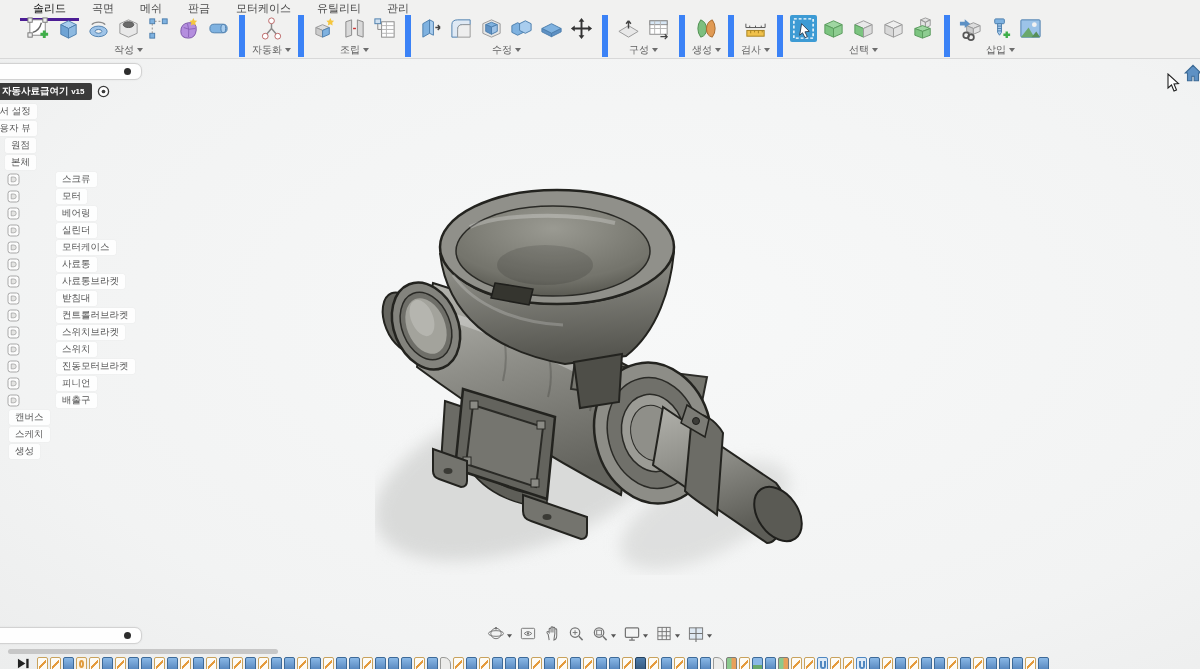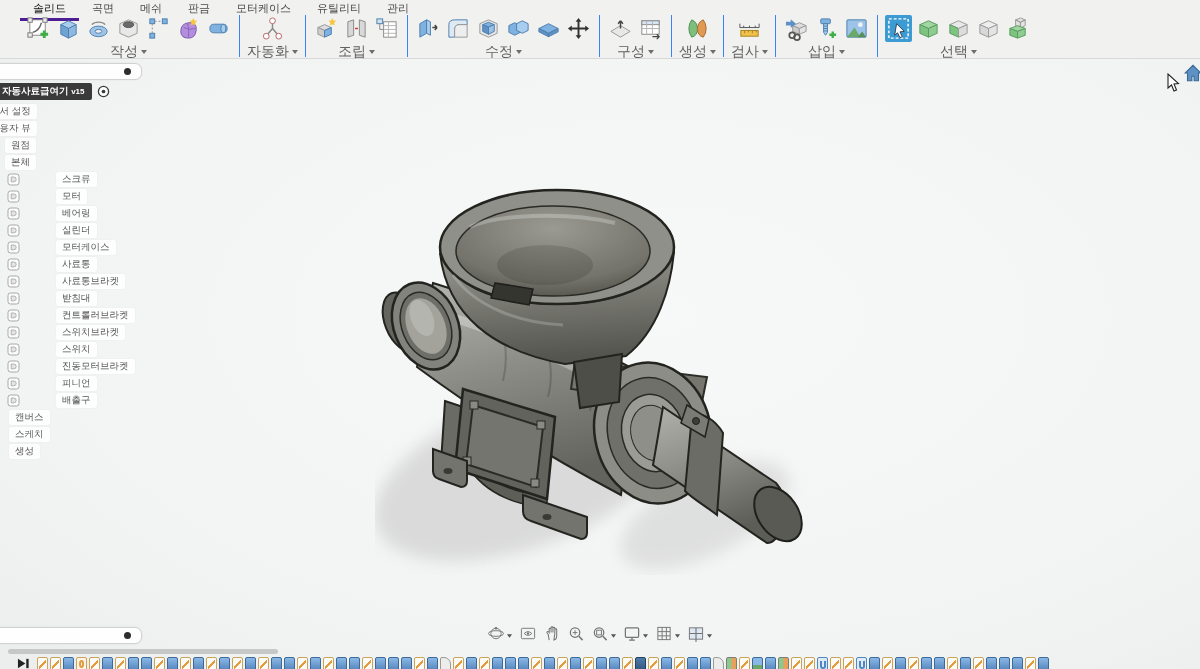--- a/index.html
+++ b/index.html
@@ -8,26 +8,26 @@
     font-family:"Liberation Sans","DejaVu Sans",sans-serif;
     background:#f4f5f5;-webkit-font-smoothing:antialiased;
   }
   
   #ribbon{position:absolute;top:0;left:0;right:0;height:58px;background:#f1f1f0;border-bottom:1px solid #d8d8d8;z-index:30;}
   #tabbar{display:flex;align-items:flex-start;height:15px;padding-left:20px;}
   .tab{font-size:11px;color:#4a4a4a;padding:1px 13px 2px;cursor:default;white-space:nowrap;}
   .tab.t-active{color:#111;font-weight:normal;border-bottom:3px solid #4c1d95;}
   #groups{display:flex;align-items:stretch;height:42px;padding-left:18px;}
   .group{display:flex;flex-direction:column;align-items:center;justify-content:flex-start;padding:0 7px;position:relative;}
-  .group + .group{border-left:1px solid #3b82f6;}
+  .group + .group{border-left:6px solid #3b82f6;}
   .tools{display:flex;gap:3px;align-items:center;height:29px;}
   .tool{width:27px;height:27px;display:flex;align-items:center;justify-content:center;border-radius:2px;}
   .tool svg{width:25px;height:25px;}
   .tool.active{background:#3d9bd4;}
-  .grplabel{display:flex;align-items:center;gap:3px;font-size:14px;color:#616161;margin-top:1px;}
+  .grplabel{display:flex;align-items:center;gap:3px;font-size:10px;color:#616161;margin-top:1px;}
   .caret{width:0;height:0;border-left:3.5px solid transparent;border-right:3.5px solid transparent;border-top:4px solid #6d6d6d;}
   
   #canvas{position:absolute;top:59px;left:0;right:0;bottom:0;background:radial-gradient(ellipse at 55% 42%, #f7f8f8 0%, #f2f3f3 70%, #eceded 100%);}
   
   #panel-frag{position:absolute;left:-8px;top:-47px;width:19px;height:36px;background:#fdfdfd;border:1px solid #cfcfcf;border-radius:5px;}
   
   .strip{position:absolute;left:-10px;width:150px;height:15px;background:#fefefe;border:1px solid #d2d2d2;border-radius:7px;box-shadow:0 0 2px rgba(0,0,0,.08);}
   #strip-top{top:4px;}
   #strip-bottom{top:568px;}
   .strip .dot{position:absolute;right:10px;top:4px;width:7px;height:7px;border-radius:50%;background:#2d2d2d;}
@@ -301,20 +301,64 @@
           </span>
         </div>
         <div class="grplabel">
           <span>검사</span>
           <span class="caret"></span>
         </div>
       </div>
 
       <div class="group">
         <div class="tools">
+          <span class="tool active">
+            <svg viewBox="0 0 26 26">
+              <rect x="3" y="3" width="20" height="20" fill="none" stroke="#fff" stroke-dasharray="3 2" stroke-width="1.5"></rect>
+              <path d="M11 8 L19 16 L14.5 16.5 L17 21.5 L14.5 22.5 L12 17.5 L9 20 Z" fill="#fff" stroke="#345"></path>
+            </svg>
+          </span>
+          <span class="tool">
+            <svg viewBox="0 0 26 26">
+              <path d="M4 9 L13 5 L22 9 L13 13 Z" fill="#9fd6a2" stroke="#5a9b5d"></path>
+              <path d="M4 9 V18 L13 22 V13 Z" fill="#7cc480" stroke="#5a9b5d"></path>
+              <path d="M22 9 V18 L13 22 V13 Z" fill="#8ecd91" stroke="#5a9b5d"></path>
+            </svg>
+          </span>
+          <span class="tool">
+            <svg viewBox="0 0 26 26">
+              <path d="M4 9 L13 5 L22 9 L13 13 Z" fill="#e9e9e9" stroke="#9a9a9a"></path>
+              <path d="M4 9 V18 L13 22 V13 Z" fill="#7cc480" stroke="#5a9b5d"></path>
+              <path d="M22 9 V18 L13 22 V13 Z" fill="#dcdcdc" stroke="#9a9a9a"></path>
+            </svg>
+          </span>
+          <span class="tool">
+            <svg viewBox="0 0 26 26">
+              <path d="M4 9 L13 5 L22 9 L13 13 Z" fill="#efefef" stroke="#9a9a9a"></path>
+              <path d="M4 9 V18 L13 22 V13 Z" fill="#d8d8d8" stroke="#9a9a9a"></path>
+              <path d="M22 9 V18 L13 22 V13 Z" fill="#e4e4e4" stroke="#9a9a9a"></path>
+            </svg>
+          </span>
+          <span class="tool">
+            <svg viewBox="0 0 26 26">
+              <path d="M10 4 L15 2 L20 4 L15 6.5 Z M10 4 V10 L15 12.5 V6.5 Z M20 4 V10 L15 12.5 V6.5 Z" fill="#e3e3e3" stroke="#9a9a9a"></path>
+              <path d="M4 13 L12 10 L20 13 L12 16 Z" fill="#9fd6a2" stroke="#5a9b5d"></path>
+              <path d="M4 13 V20 L12 23 V16 Z" fill="#7cc480" stroke="#5a9b5d"></path>
+              <path d="M20 13 V20 L12 23 V16 Z" fill="#8ecd91" stroke="#5a9b5d"></path>
+            </svg>
+          </span>
+        </div>
+        <div class="grplabel">
+          <span>선택</span>
+          <span class="caret"></span>
+        </div>
+      </div>
+
+      <div class="group">
+        <div class="tools">
           <span class="tool">
             <svg viewBox="0 0 26 26">
               <path d="M9 10 L16 7 L23 10 L16 13 Z" fill="#ddd" stroke="#999"></path>
               <path d="M9 10 V16 L16 19 V13 Z" fill="#ccc" stroke="#999"></path>
               <path d="M23 10 V16 L16 19 V13 Z" fill="#e4e4e4" stroke="#999"></path>
               <path d="M2 6 h5 v-2.5 l5.5 4.5 -5.5 4.5 V10 H2 Z" fill="#5e91c4"></path>
               <circle cx="8.5" cy="20" r="3" fill="none" stroke="#555" stroke-width="1.8"></circle>
               <circle cx="13.5" cy="22" r="3" fill="none" stroke="#555" stroke-width="1.8"></circle>
             </svg>
           </span>
@@ -330,64 +374,20 @@
             <svg viewBox="0 0 26 26">
               <rect x="3" y="4" width="20" height="18" rx="1" fill="#9cc3e8" stroke="#4d7fae"></rect>
               <circle cx="17" cy="9" r="2.5" fill="#f2f2f2"></circle>
               <path d="M3 22 L11 12 L17 22 Z" fill="#6aa86c"></path>
               <path d="M14 22 L19 16 L23 22 Z" fill="#578f59"></path>
             </svg>
           </span>
         </div>
         <div class="grplabel">
           <span>삽입</span>
-          <span class="caret"></span>
-        </div>
-      </div>
-
-      <div class="group">
-        <div class="tools">
-          <span class="tool active">
-            <svg viewBox="0 0 26 26">
-              <rect x="3" y="3" width="20" height="20" fill="none" stroke="#fff" stroke-dasharray="3 2" stroke-width="1.5"></rect>
-              <path d="M11 8 L19 16 L14.5 16.5 L17 21.5 L14.5 22.5 L12 17.5 L9 20 Z" fill="#fff" stroke="#345"></path>
-            </svg>
-          </span>
-          <span class="tool">
-            <svg viewBox="0 0 26 26">
-              <path d="M4 9 L13 5 L22 9 L13 13 Z" fill="#9fd6a2" stroke="#5a9b5d"></path>
-              <path d="M4 9 V18 L13 22 V13 Z" fill="#7cc480" stroke="#5a9b5d"></path>
-              <path d="M22 9 V18 L13 22 V13 Z" fill="#8ecd91" stroke="#5a9b5d"></path>
-            </svg>
-          </span>
-          <span class="tool">
-            <svg viewBox="0 0 26 26">
-              <path d="M4 9 L13 5 L22 9 L13 13 Z" fill="#e9e9e9" stroke="#9a9a9a"></path>
-              <path d="M4 9 V18 L13 22 V13 Z" fill="#7cc480" stroke="#5a9b5d"></path>
-              <path d="M22 9 V18 L13 22 V13 Z" fill="#dcdcdc" stroke="#9a9a9a"></path>
-            </svg>
-          </span>
-          <span class="tool">
-            <svg viewBox="0 0 26 26">
-              <path d="M4 9 L13 5 L22 9 L13 13 Z" fill="#efefef" stroke="#9a9a9a"></path>
-              <path d="M4 9 V18 L13 22 V13 Z" fill="#d8d8d8" stroke="#9a9a9a"></path>
-              <path d="M22 9 V18 L13 22 V13 Z" fill="#e4e4e4" stroke="#9a9a9a"></path>
-            </svg>
-          </span>
-          <span class="tool">
-            <svg viewBox="0 0 26 26">
-              <path d="M10 4 L15 2 L20 4 L15 6.5 Z M10 4 V10 L15 12.5 V6.5 Z M20 4 V10 L15 12.5 V6.5 Z" fill="#e3e3e3" stroke="#9a9a9a"></path>
-              <path d="M4 13 L12 10 L20 13 L12 16 Z" fill="#9fd6a2" stroke="#5a9b5d"></path>
-              <path d="M4 13 V20 L12 23 V16 Z" fill="#7cc480" stroke="#5a9b5d"></path>
-              <path d="M20 13 V20 L12 23 V16 Z" fill="#8ecd91" stroke="#5a9b5d"></path>
-            </svg>
-          </span>
-        </div>
-        <div class="grplabel">
-          <span>선택</span>
           <span class="caret"></span>
         </div>
       </div>
     </div>
 </div>
 
 <div id="canvas">
 
   <div id="panel-frag"></div>
 

